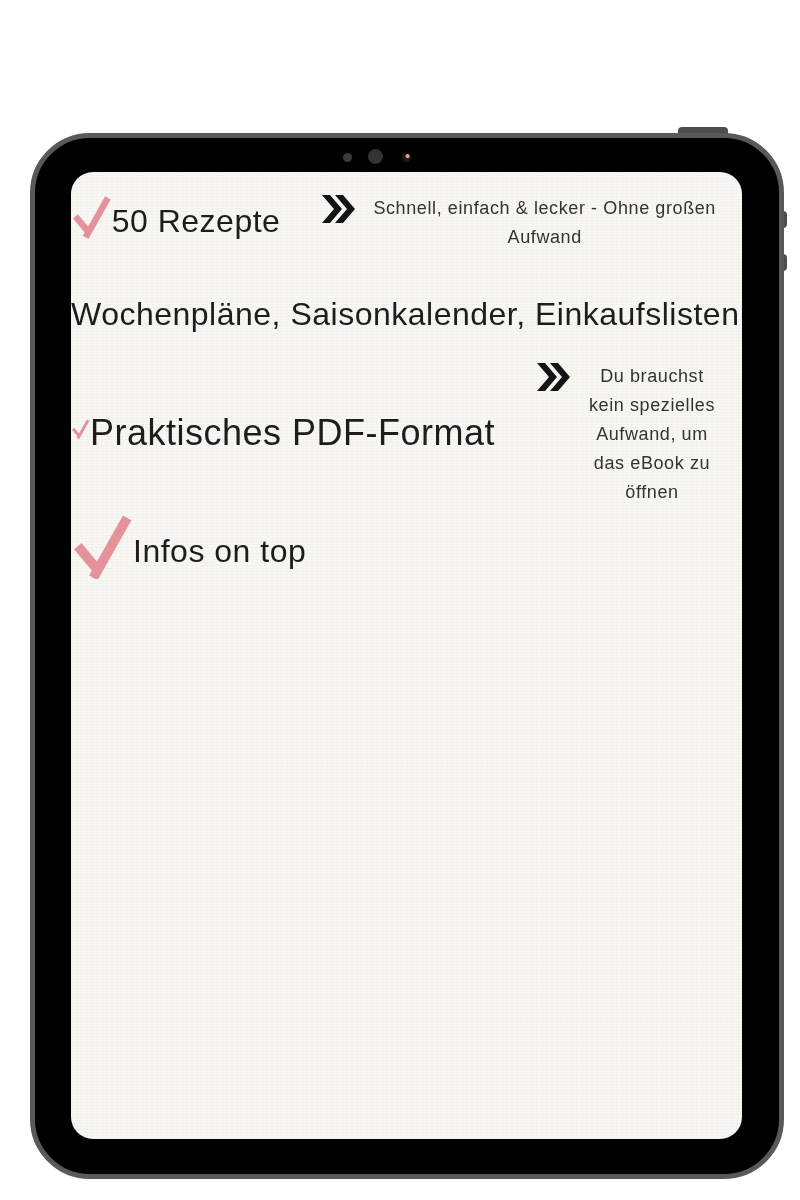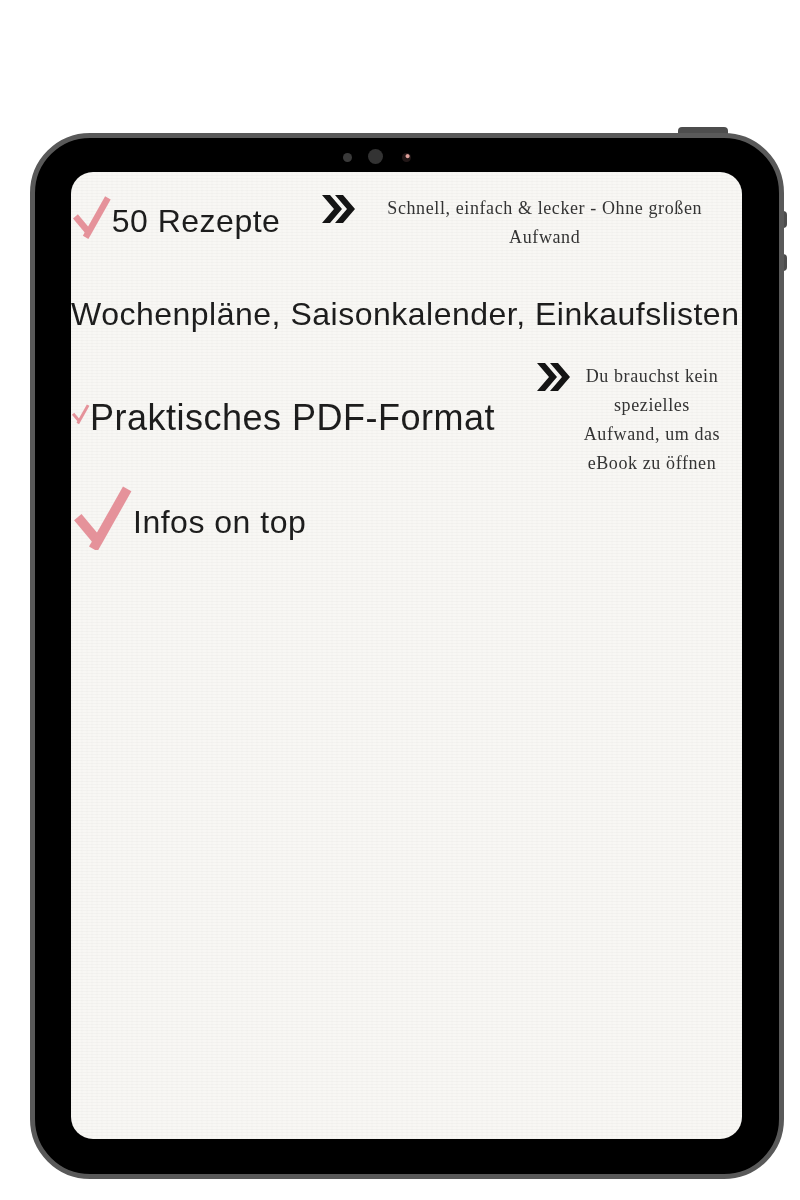--- a/index.html
+++ b/index.html
@@ -75,21 +75,20 @@
     flex:0 0 auto; width:34px; height:29px;
     display:flex; align-items:center;
     margin-right:12px;
   }
   .feature-desc {
     flex:1 1 auto;
     font-size:18px; line-height:29px;
     letter-spacing:0.6px;
     color:#333333;
     text-align:center;
-    font-family:Liberation Serif, serif;
   }
   .feature-item:last-child .feature-desc {
     flex:0 1 auto; text-align:left; max-width:500px;
   }
 </style>
 </head>
 <body>
 
 <div class="side-button power-button"></div>
 <div class="side-button volume-button-up"></div>

